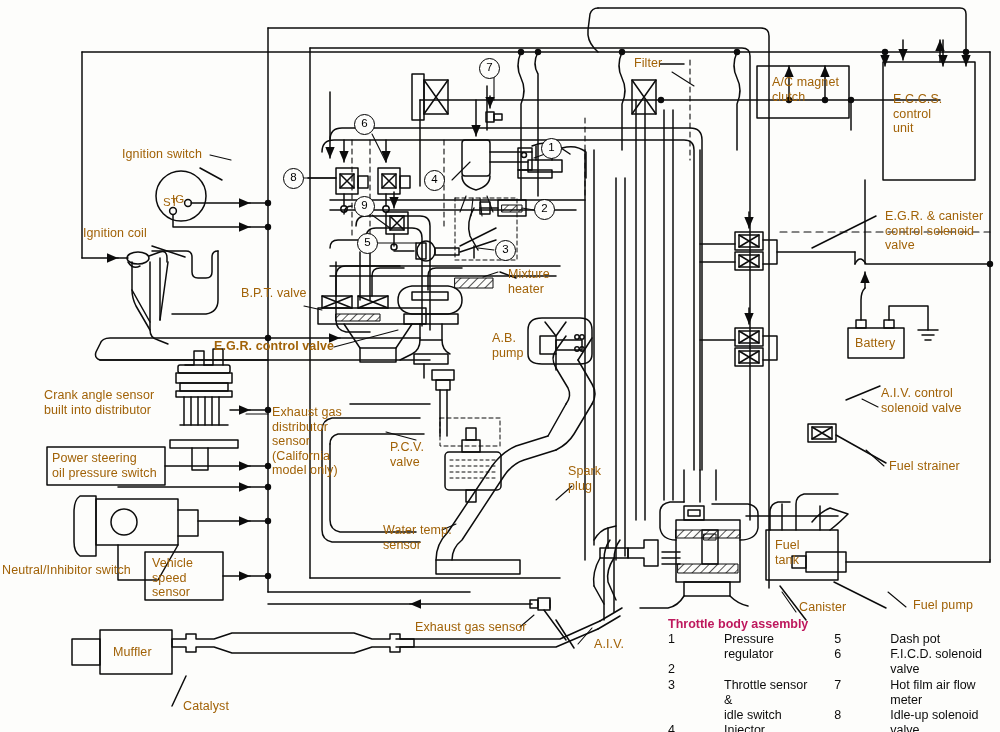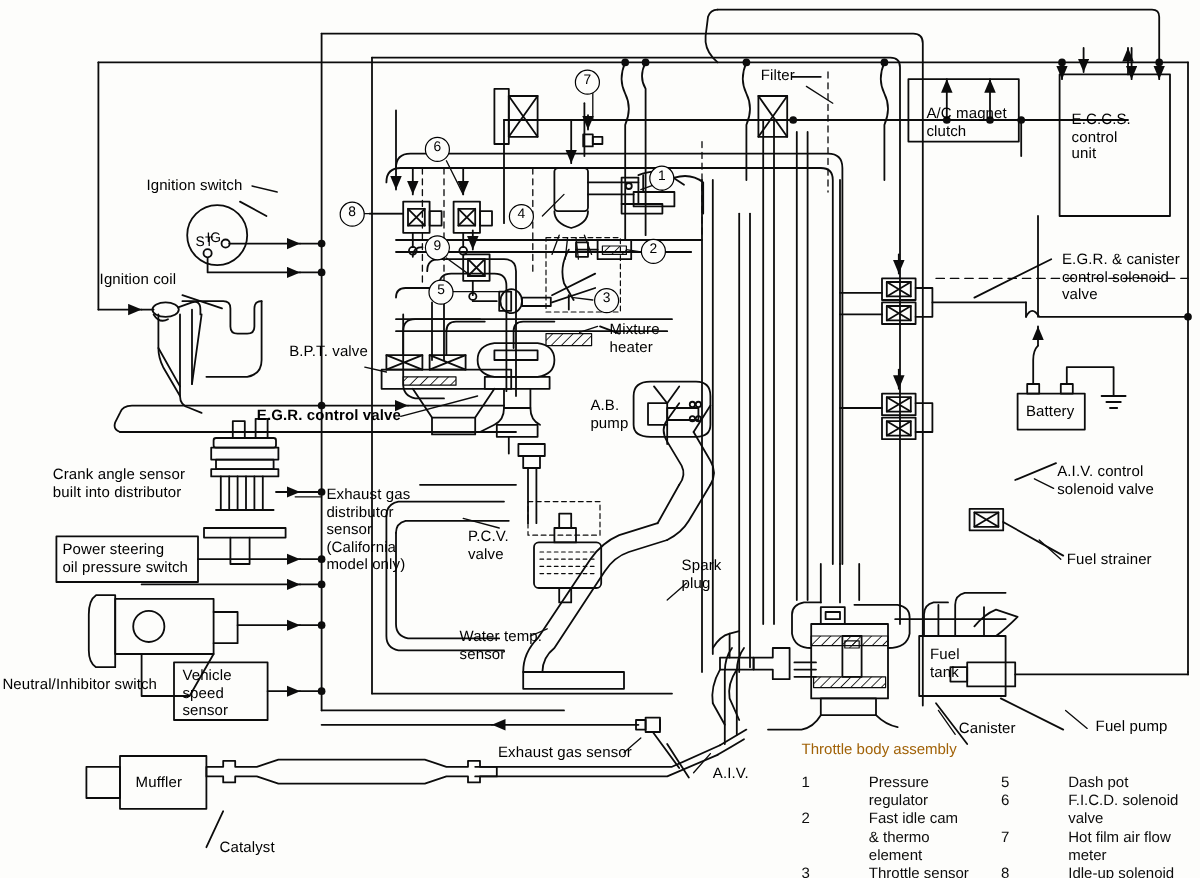--- a/index.html
+++ b/index.html
@@ -13,39 +13,39 @@
     width:1000px;
     height:732px;
     background:#fdfdfb;
     overflow:hidden;
   }
   #page svg{position:absolute;left:0;top:0;}
   .lbl{
     position:absolute;
     font-size:12.5px;
     line-height:14.5px;
-    color:#000000;
+    color:#a16207;
     white-space:pre;
     letter-spacing:.1px;
   }
   .lbl.sm{font-size:11.5px;line-height:13.5px;}
   .callout{
     position:absolute;
     width:19px;height:19px;
     border:1.4px solid #000;
     border-radius:50%;
     font-size:11.5px;
     line-height:17px;
     text-align:center;
     color:#000;
     background:#fdfdfb;
     font-family:"Liberation Sans",sans-serif;
   }
   .legend{position:absolute;left:668px;top:617px;width:330px;}
-  .legend .hd{font-size:12.5px;font-weight:normal;color:#a16207;margin-bottom:14px;}
+  .legend .hd{font-size:12.5px;font-weight:bold;color:#be185d;margin-bottom:1px;}
   .legend .cols{display:flex;gap:22px;}
   .legend .col{display:flex;flex-direction:column;}
   .legend .row{display:flex;font-size:12.5px;line-height:15.2px;color:#0c0c0c;}
   .legend .num{width:15px;flex:0 0 15px;}
   .legend .txt{white-space:pre-line;margin-left:41px;}
 </style>
 </head>
 <body>
 
 <div id="page">
@@ -509,21 +509,21 @@
 <div class="lbl" style="left:415px;top:620px;">Exhaust gas sensor</div>
 <div class="lbl" style="left:594px;top:637px;">A.I.V.</div>
 <div class="lbl" style="left:568px;top:464px;">Spark
 plug</div>
 <div class="lbl" style="left:508px;top:267px;">Mixture
 heater</div>
 <div class="lbl" style="left:492px;top:331px;">A.B.
 pump</div>
 <div class="lbl" style="left:634px;top:56px;">Filter</div>
 
-<div class="lbl" style="left:772px;top:87px;">A/C magnet
+<div class="lbl" style="left:772px;top:75px;">A/C magnet
 clutch</div>
 <div class="lbl" style="left:893px;top:92px;">E.C.C.S.
 control
 unit</div>
 <div class="lbl" style="left:885px;top:209px;">E.G.R. &amp; canister
 control solenoid
 valve</div>
 <div class="lbl" style="left:855px;top:336px;">Battery</div>
 <div class="lbl" style="left:881px;top:386px;">A.I.V. control
 solenoid valve</div>
@@ -546,22 +546,20 @@
 <div class="legend">
   <div class="hd">Throttle body assembly</div>
   <div class="cols">
     <div class="col">
       <div class="row">
         <span class="num">1</span>
         <span class="txt">Pressure regulator</span>
       </div>
       <div class="row">
         <span class="num">2</span>
-        <span class="txt">Fast idle cam
-&amp; thermo element</span>
       </div>
       <div class="row">
         <span class="num">3</span>
         <span class="txt">Throttle sensor &amp;
 idle switch</span>
       </div>
       <div class="row">
         <span class="num">4</span>
         <span class="txt">Injector</span>
       </div>

